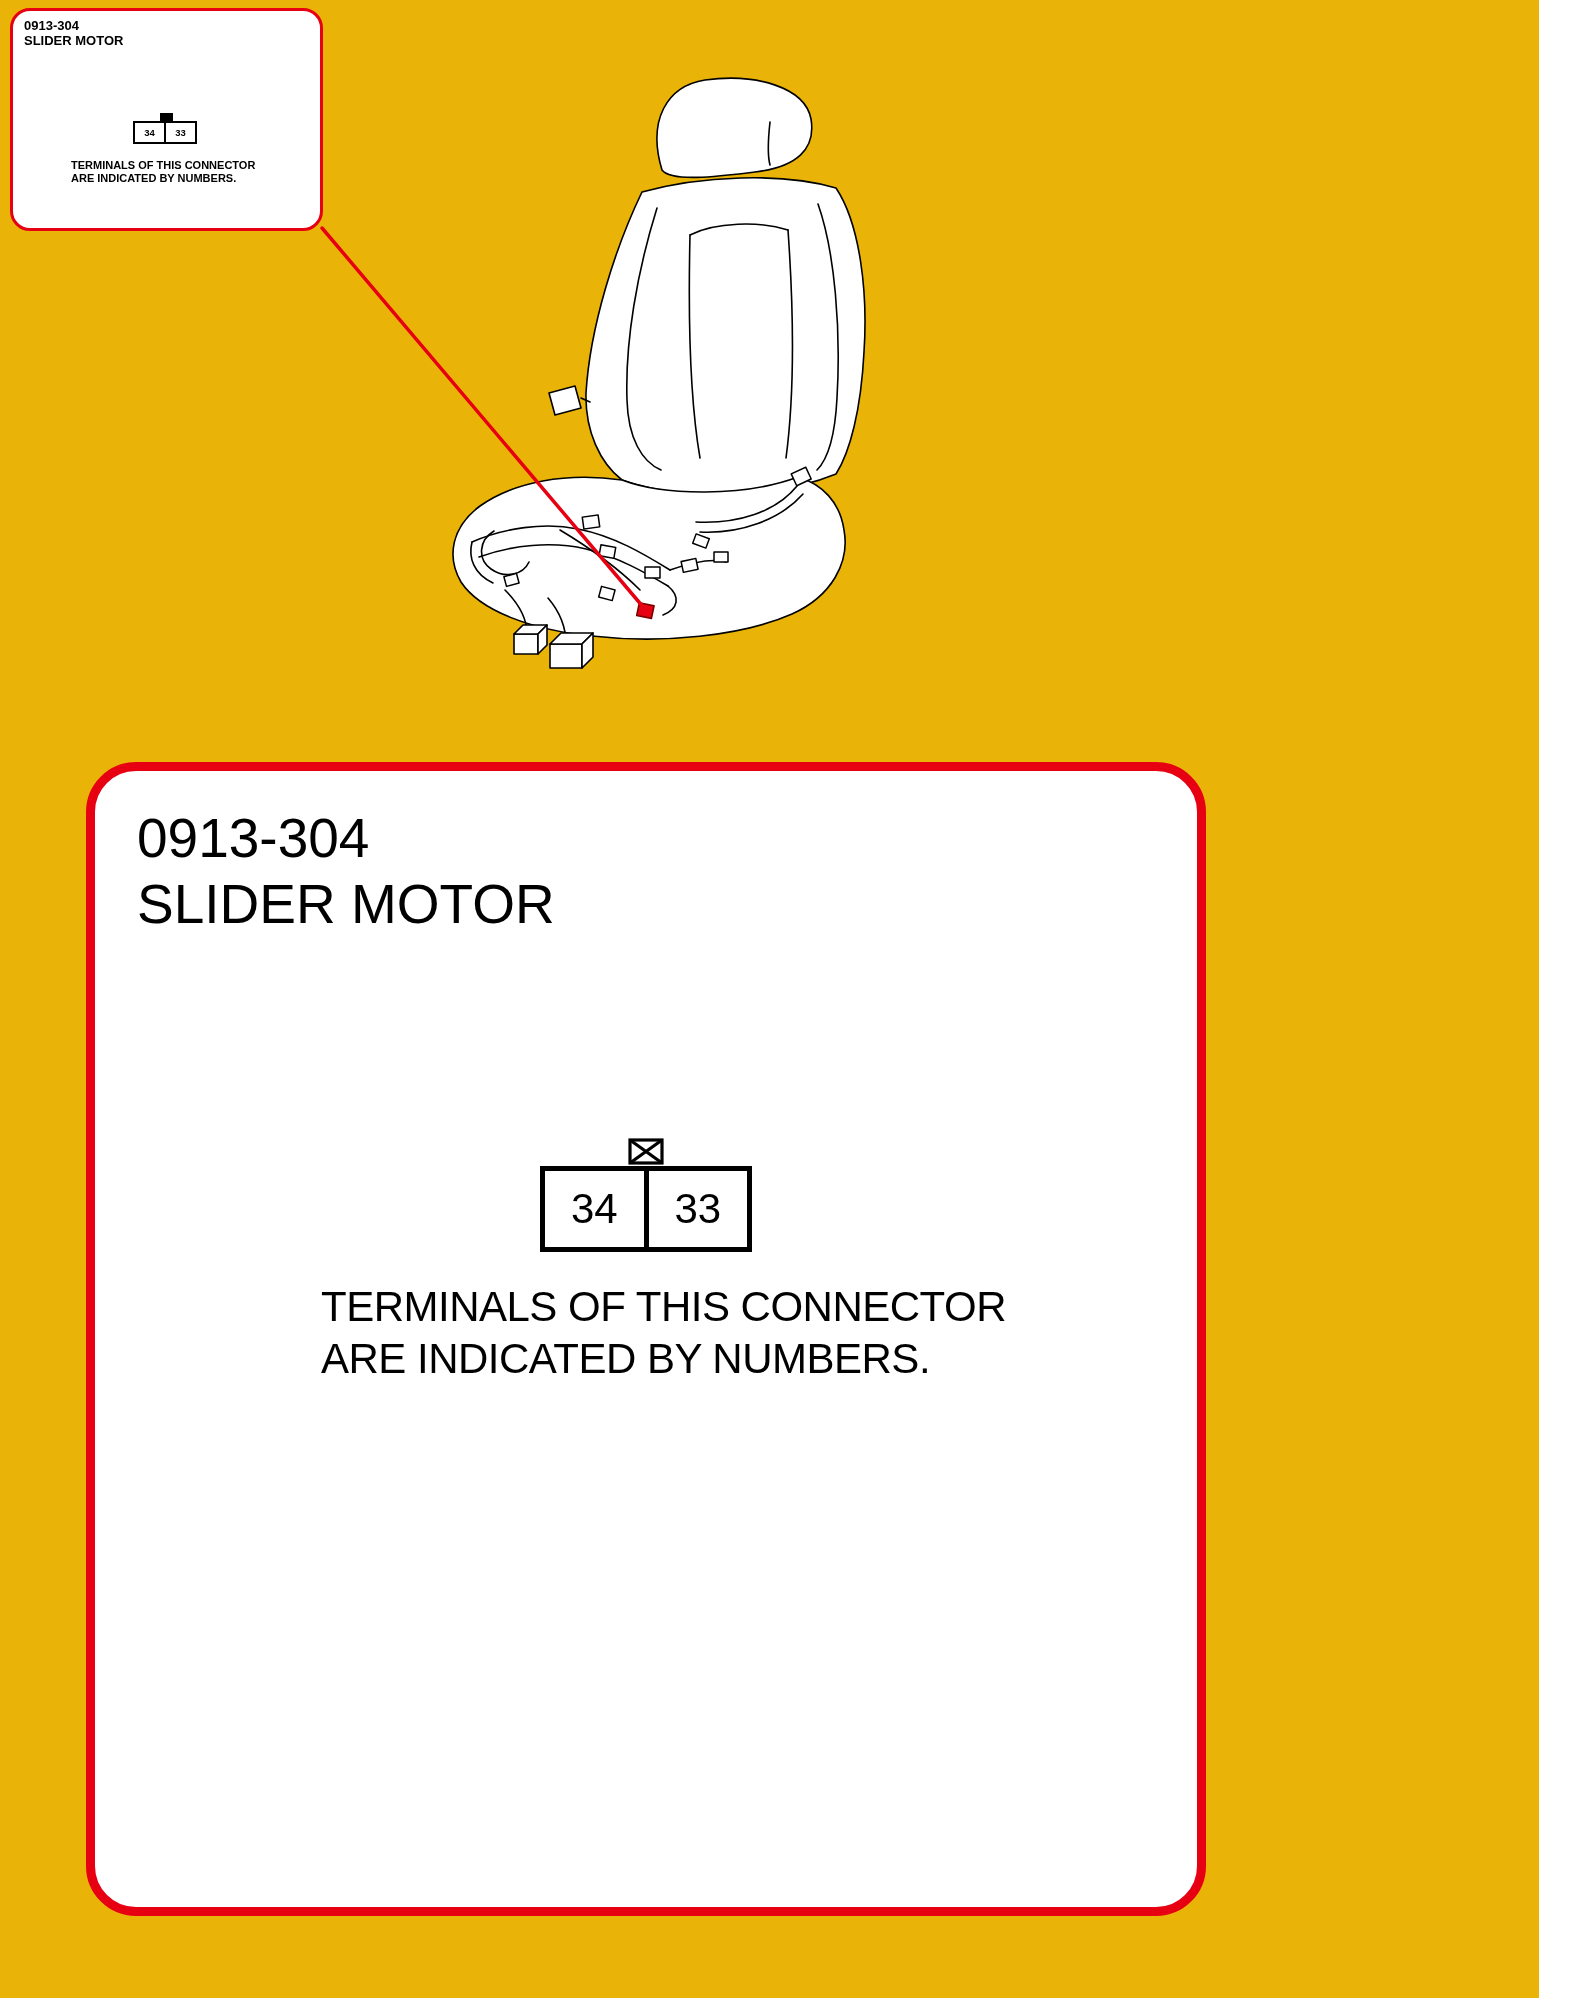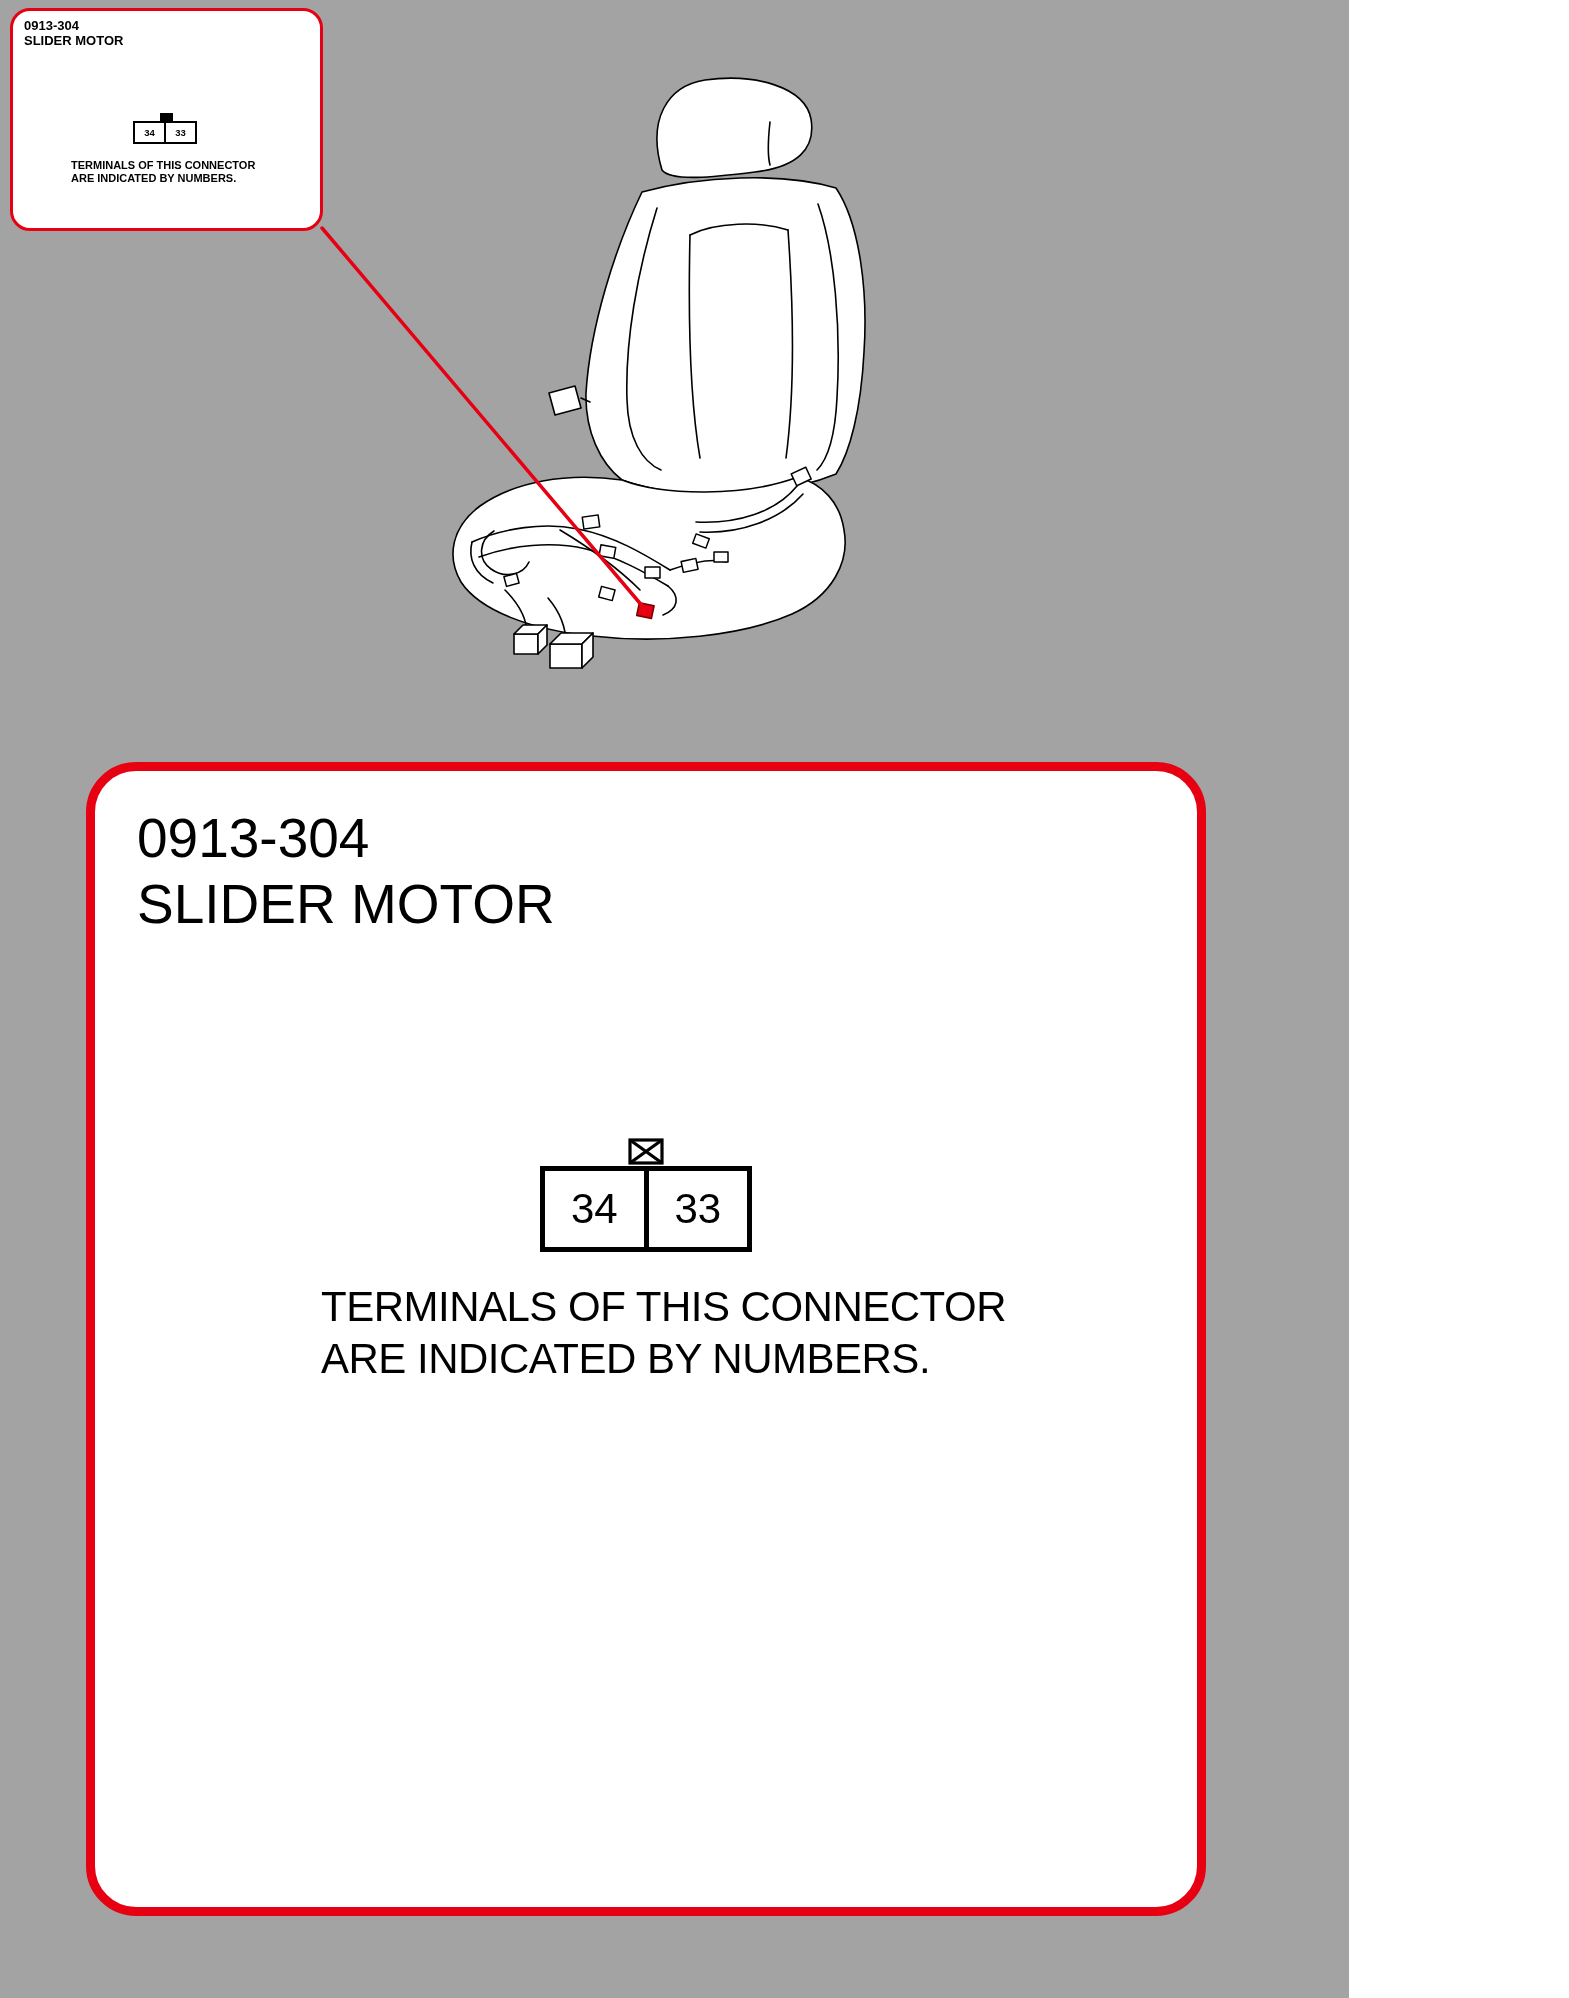--- a/index.html
+++ b/index.html
@@ -1,18 +1,18 @@
 <!DOCTYPE html>
 <html style="--highlight: #e60012; --line: #000000;"><head>
 <meta charset="utf-8">
 <style>
   :root { --highlight: #e60012; --line: #000000; }
   * { margin:0; padding:0; box-sizing:border-box; }
   html, body { background:#ffffff; font-family:"Liberation Sans", sans-serif; color:#000; }
-  .page { position:relative; width:1349px; height:1998px; background:#a3a3a3; overflow:hidden; }
+  .page { position:relative; width:1539px; height:1998px; background:#eab308; overflow:hidden; }
 
   
   .seat-scene { position:absolute; left:0; top:0; z-index:1; }
 
   
   .top-callout {
     position:absolute; left:10px; top:8px; width:313px; height:223px;
     border:3px solid var(--highlight); border-radius:20px; background:#fff; z-index:2;
   }
   .top-part-block { position:absolute; left:11px; top:7px; font-size:13px; font-weight:bold; line-height:15px; }

